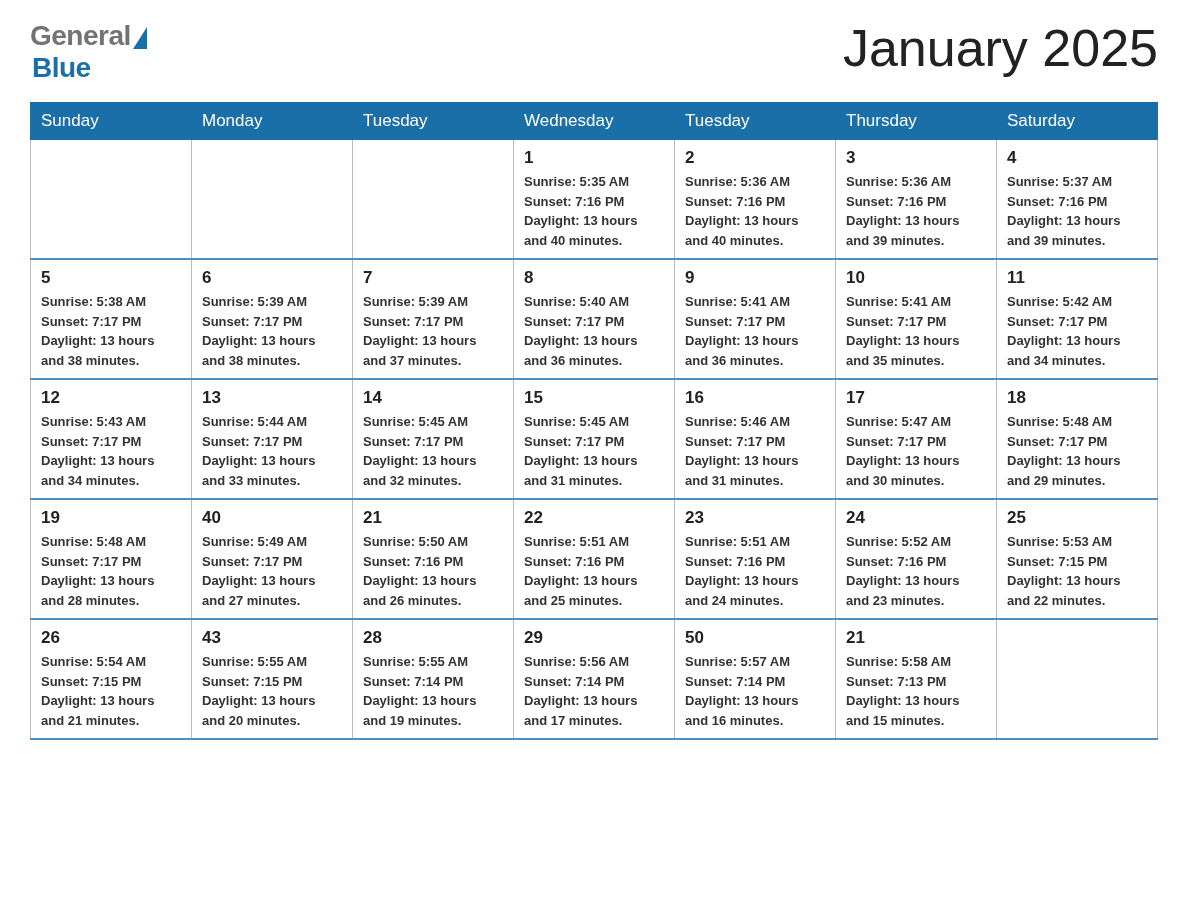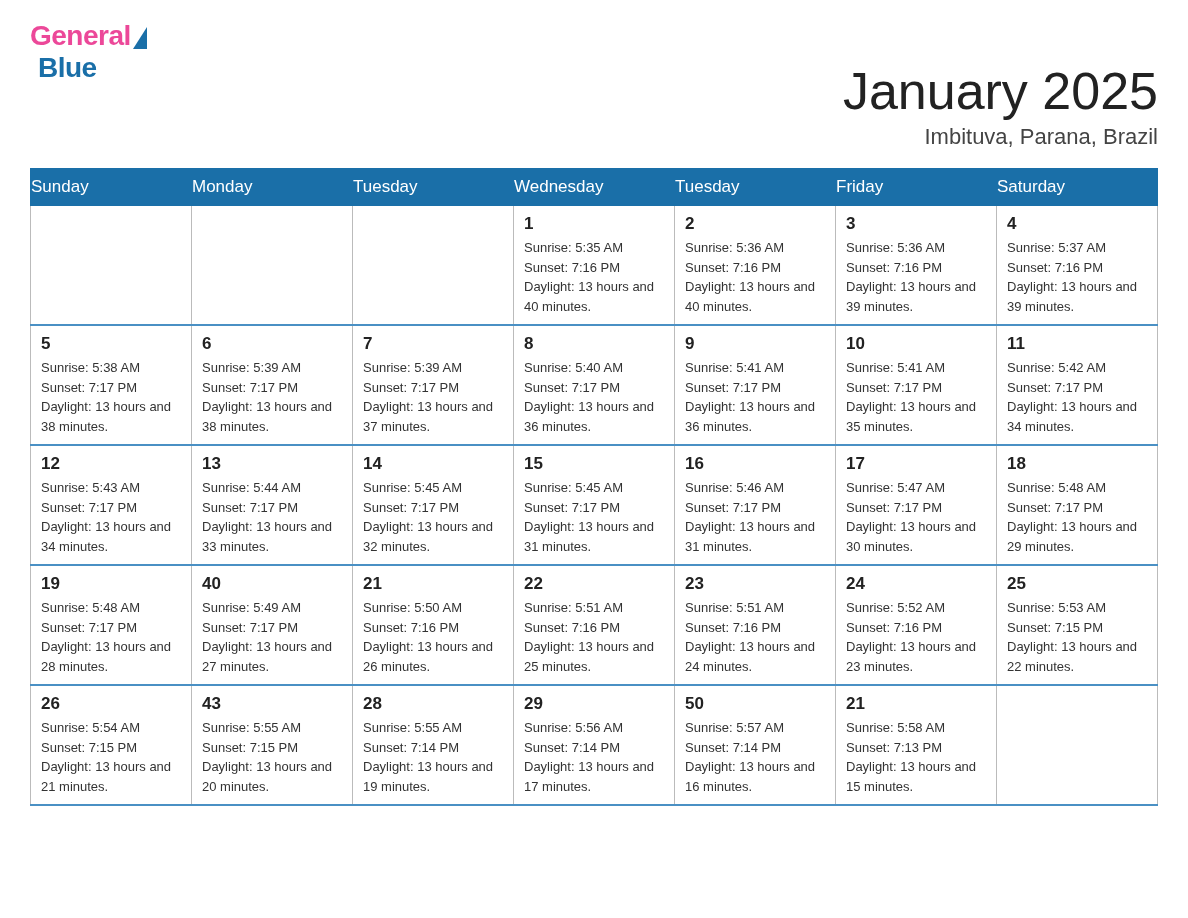--- a/index.html
+++ b/index.html
@@ -18,41 +18,40 @@
       margin-bottom: 18px;
     }
     .logo {
       display: flex;
       flex-direction: column;
       align-items: flex-start;
     }
     .logo-general {
       font-size: 28px;
       font-weight: bold;
-      color: #ec4899;
+      color: #737373;
       letter-spacing: -0.5px;
     }
     .logo-triangle {
       width: 0;
       height: 0;
       border-left: 14px solid transparent;
       border-bottom: 22px solid #1a6fa8;
       margin-left: 2px;
       margin-top: 4px;
     }
     .logo-blue {
       font-size: 28px;
       font-weight: bold;
       color: #1a6fa8;
-      margin-left: 8px;
+      margin-left: 2px;
       letter-spacing: -0.5px;
     }
     .title-area {
-      text-align: right;
-      margin-top: 43px;
+      text-align: left;
     }
     .month-title {
       font-size: 52px;
       font-weight: normal;
       color: #222;
       line-height: 1.1;
     }
     .location {
       font-size: 22px;
       color: #444;
@@ -61,21 +60,21 @@
     .calendar {
       width: 100%;
       border-collapse: collapse;
       border: 1px solid #999;
     }
     .calendar thead tr th {
       background-color: #1a6fa8;
       color: #fff;
       font-size: 17px;
       font-weight: normal;
-      padding: 8px 0;
+      padding: 8px 10px;
       text-align: left;
       border: 1px solid #1a6fa8;
     }
     .calendar tbody tr td {
       vertical-align: top;
       padding: 8px 10px;
       border: 1px solid #bbb;
       width: 14.28%;
       min-height: 100px;
       font-size: 13px;
@@ -88,20 +87,21 @@
       font-size: 17px;
       font-weight: bold;
       color: #222;
       margin-bottom: 4px;
       display: block;
     }
     .day-info {
       font-size: 13px;
       line-height: 1.5;
       color: #333;
+      font-weight: bold;
     }
     .empty-cell {
       background: #fff;
     }
     .logo-row {
       display: flex;
       align-items: center;
     }
   </style>
 </head>
@@ -110,33 +110,32 @@
 <div class="header">
   <div class="logo">
     <div class="logo-row">
       <span class="logo-general">General</span>
       <div class="logo-triangle"></div>
     </div>
     <span class="logo-blue">Blue</span>
   </div>
   <div class="title-area">
     <div class="month-title">January 2025</div>
-    <div class="location">Imbituva, Parana, Brazil</div>
   </div>
 </div>
 
 <table class="calendar">
   <thead>
     <tr>
     <th>Sunday</th>
         <th>Monday</th>
         <th>Tuesday</th>
         <th>Wednesday</th>
         <th>Tuesday</th>
-        <th>Friday</th>
+        <th>Thursday</th>
         <th>Saturday</th>
       </tr>
   </thead>
   <tbody id="calendar-body">
   <tr>
         <td class="empty-cell"></td>
         <td class="empty-cell"></td>
         <td class="empty-cell"></td>
         <td>
           <span class="day-num">1</span>

